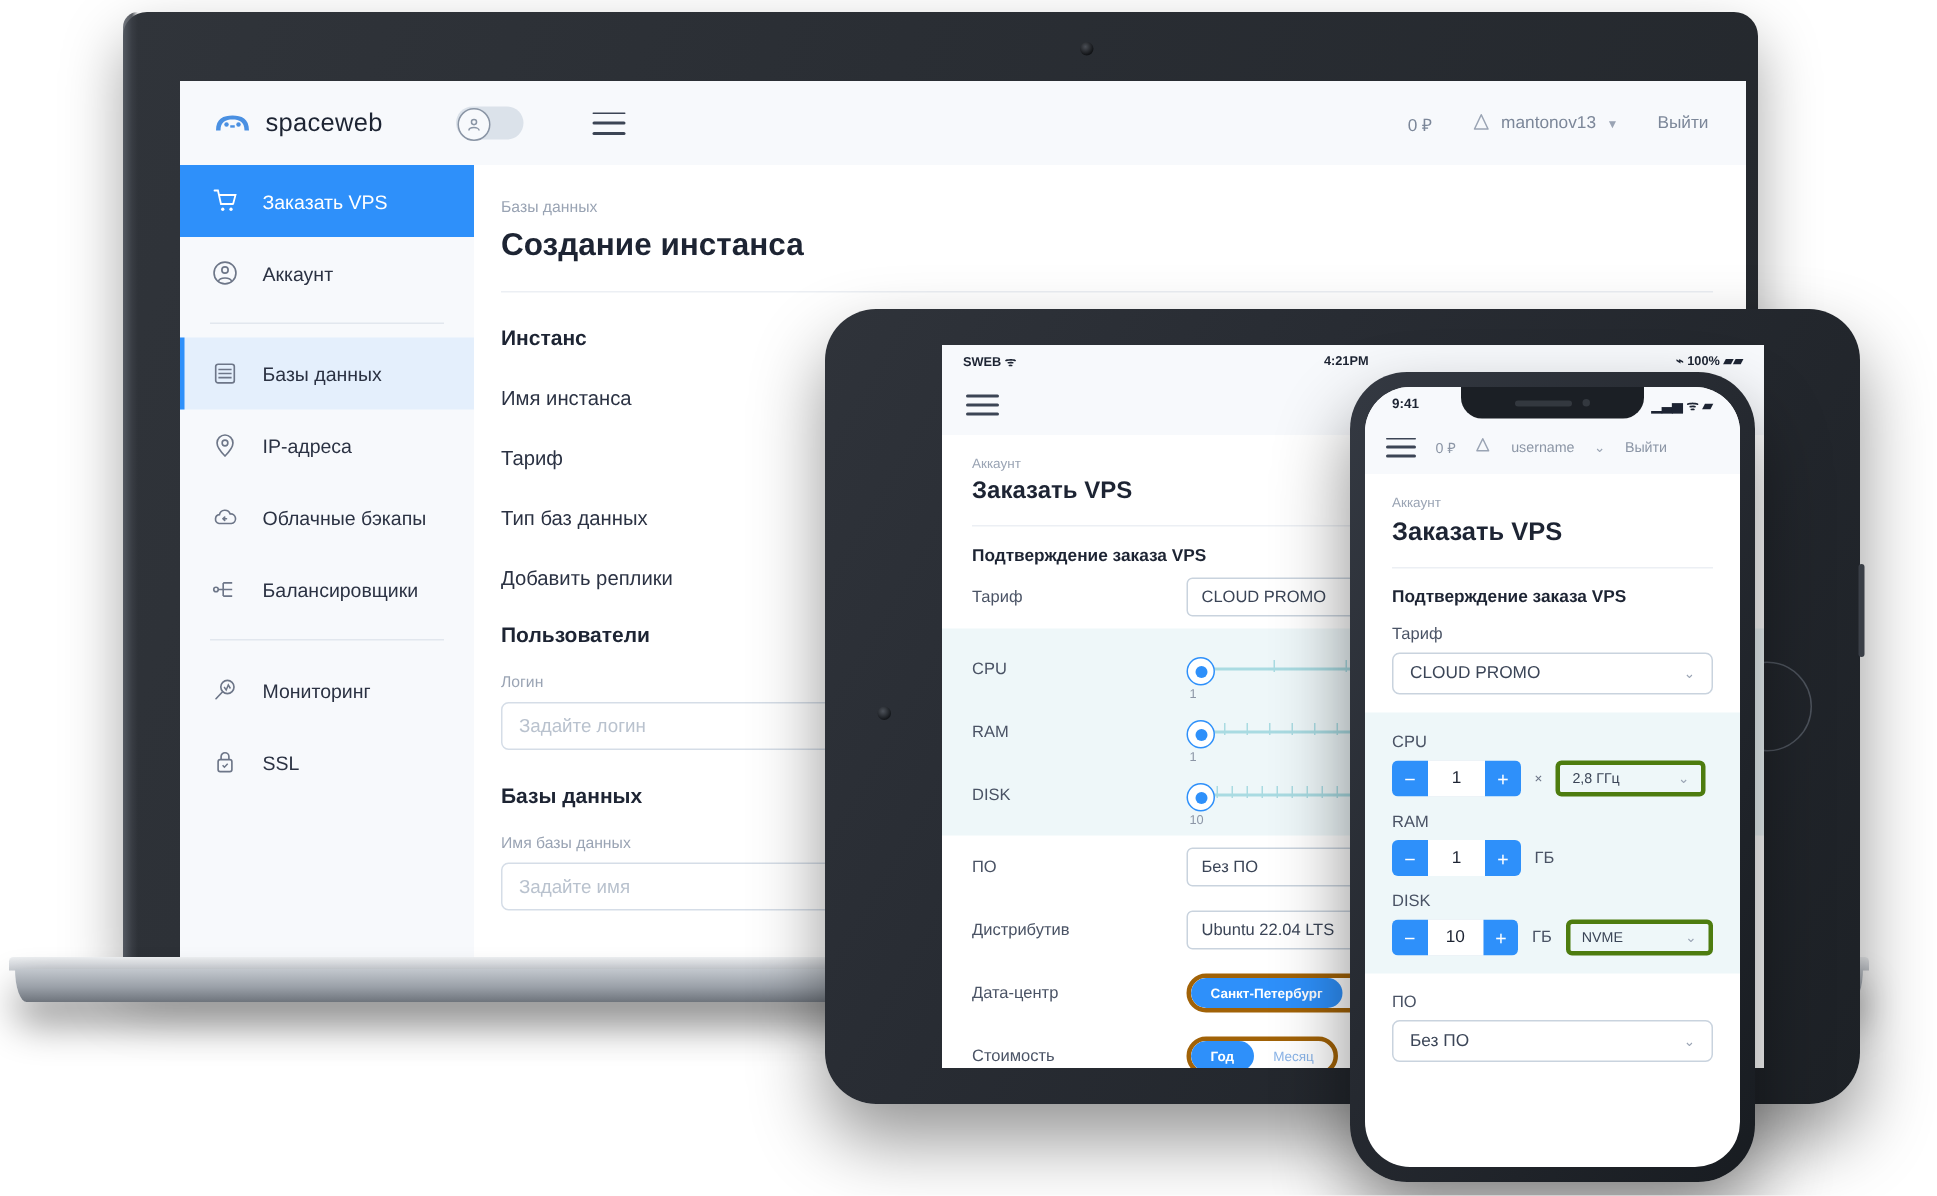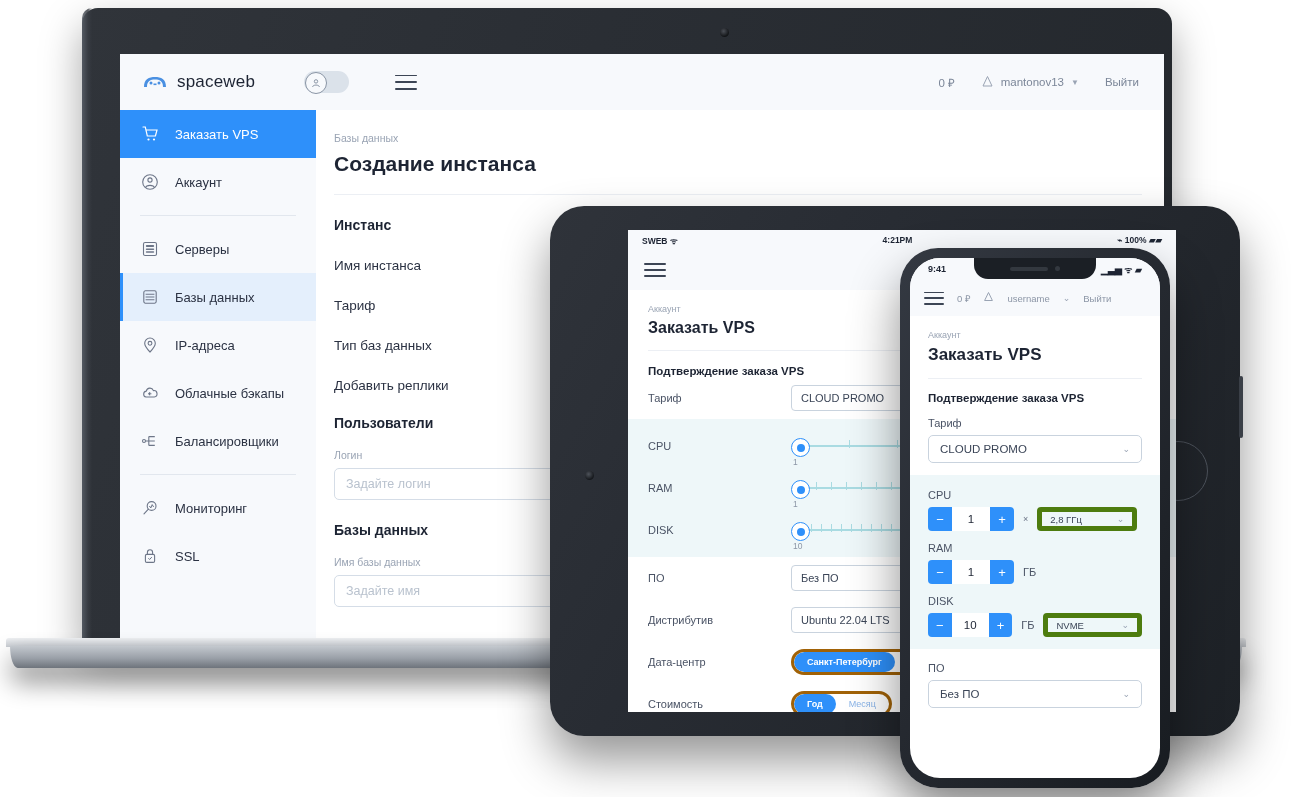--- a/index.html
+++ b/index.html
@@ -199,21 +199,21 @@
   .ph-res .ph-lbl{padding-top:11px;}
   .stepper-row{display:flex;align-items:center;gap:9px;padding:6px 18px 0 18px;}
   .stepper{display:flex;align-items:center;height:24px;border-radius:4px;overflow:hidden;}
   .stp-btn{width:24px;height:24px;background:#2e90fa;color:#fff;font-size:13px;
            display:flex;align-items:center;justify-content:center;}
   .stp-val{width:38px;height:24px;background:#fff;border-top:1px solid #cfdae6;border-bottom:1px solid #cfdae6;
            display:flex;align-items:center;justify-content:center;font-size:11.5px;color:#1d2433;}
   .unit{font-size:11px;color:#4a5365;}
   .times{font-size:9px;color:#6b7486;}
   .mini-select{
-    width:100px;height:24px;border:5px solid #4d7c0f;border-radius:4px;display:flex;align-items:center;
+    width:100px;height:24px;border:3px solid #4d7c0f;border-radius:4px;display:flex;align-items:center;
     justify-content:space-between;padding:0 8px;font-size:9.5px;color:#3b4557;box-sizing:border-box;
   }
   .chev{color:#9aa4b4;font-size:9px;}
 </style>
 </head>
 <body>
 
 <div class="stage">
 
   <div class="laptop">
@@ -286,31 +286,20 @@
                 <circle cx="9" cy="9" r="7.3" fill="none" stroke="currentColor" stroke-width="1.1"></circle>
                 <circle cx="9" cy="7" r="2.1" fill="none" stroke="currentColor" stroke-width="1.1"></circle>
                 <path d="M4.6 14.6 C5.4 11.6 12.6 11.6 13.4 14.6" fill="none" stroke="currentColor" stroke-width="1.1"></path>
               </svg>
           </span>
           <span>Аккаунт</span>
         </div>
 
         <div class="side-sep"></div>
 
-        <div class="side-item">
-          <span class="ico">
-            <svg width="18" height="18" viewBox="0 0 18 18">
-                <rect x="2.5" y="2.5" width="13" height="13" rx="1.6" fill="none" stroke="currentColor" stroke-width="1.1"></rect>
-                <rect x="4.8" y="5" width="8.4" height="2" rx="1" fill="currentColor"></rect>
-                <rect x="4.8" y="8.4" width="8.4" height="1.5" rx=".7" fill="currentColor"></rect>
-                <rect x="4.8" y="11.3" width="8.4" height="1.5" rx=".7" fill="currentColor"></rect>
-              </svg>
-          </span>
-          <span>Серверы</span>
-        </div>
 
         <div class="side-item sel">
           <span class="ico">
             <svg width="18" height="18" viewBox="0 0 18 18">
                 <rect x="2.8" y="2.8" width="12.4" height="12.4" rx="1.6" fill="none" stroke="currentColor" stroke-width="1.1"></rect>
                 <path d="M4.6 6.3 h8.8 M4.6 9 h8.8 M4.6 11.7 h8.8" stroke="currentColor" stroke-width="1.1"></path>
               </svg>
           </span>
           <span>Базы данных</span>
         </div>

